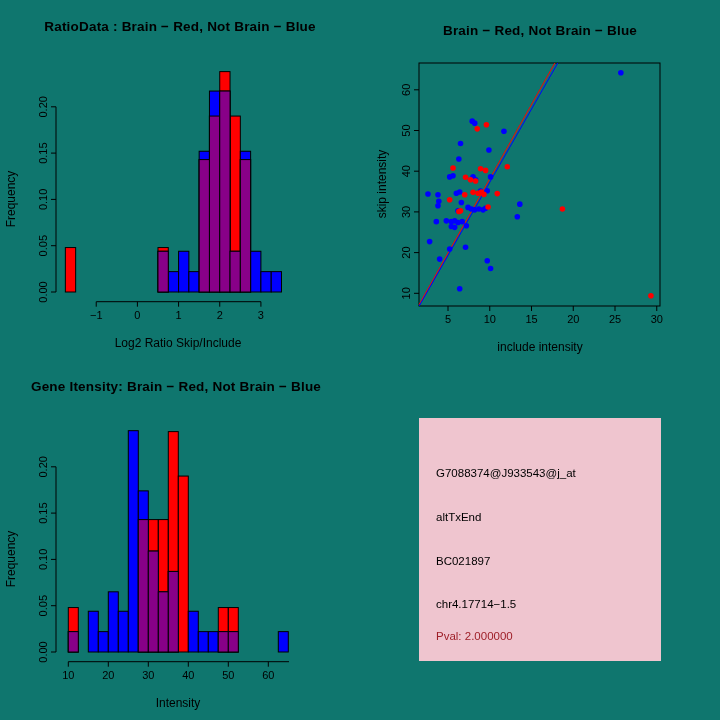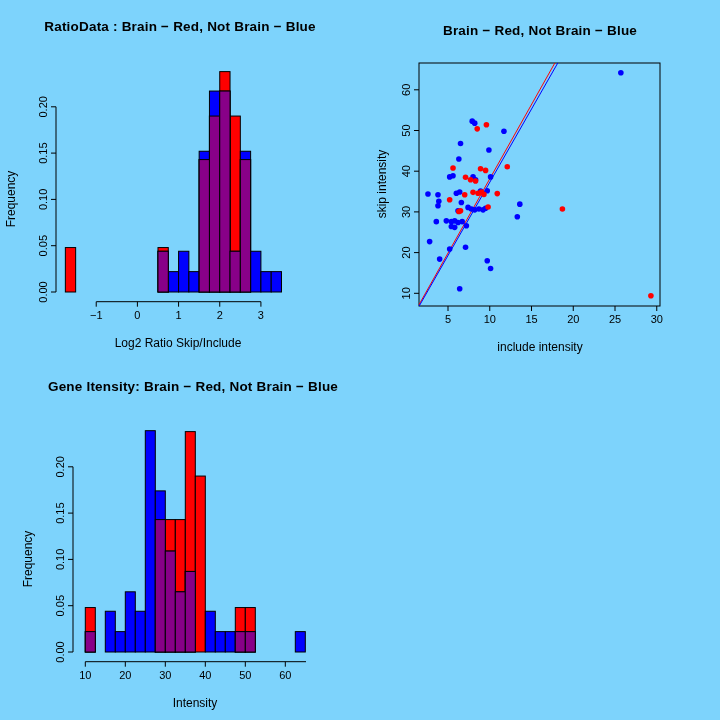--- a/index.html
+++ b/index.html
@@ -1,17 +1,17 @@
 <!DOCTYPE html>
 <html><head>
 <meta charset="utf-8">
 <style>
   html,body{margin:0;padding:0;background:#fff;}
   body{width:720px;height:720px;font-family:"Liberation Sans",sans-serif;}
-  #root{position:relative;width:720px;height:720px;background:#7dd3fc;overflow:hidden;}
+  #root{position:relative;width:720px;height:720px;background:#0f766e;overflow:hidden;}
   .panel{position:absolute;width:360px;height:360px;}
   .panel svg{position:absolute;left:0;top:0;}
   svg text{font-family:"Liberation Sans",sans-serif;font-size:11px;fill:#000;}
   svg text.title{font-size:13.5px;font-weight:bold;letter-spacing:0.2px;}
   svg text.axlab{font-size:12px;}
   .infobox{position:absolute;left:59px;top:58px;width:242px;height:243px;}
   .iline{position:absolute;left:17px;font-size:11.5px;color:#000;white-space:nowrap;}
   .iline.pval{color:#9E1F28;}
 </style>
 </head>
@@ -191,21 +191,21 @@
           <circle cx="137.265" cy="189.585" r="2.8" fill="#FF0000"></circle>
           <circle cx="98.855" cy="207.493" r="2.8" fill="#FF0000"></circle>
           <circle cx="100.525" cy="206.679" r="2.8" fill="#FF0000"></circle>
           <circle cx="128.08" cy="203.01600000000002" r="2.8" fill="#FF0000"></circle>
           <circle cx="202.39499999999998" cy="205.051" r="2.8" fill="#FF0000"></circle>
           <circle cx="290.905" cy="291.742" r="2.8" fill="#FF0000"></circle>
         </g>
       </svg>
   </section>
 
-  <section class="panel" style="left:17px;top:360px">
+  <section class="panel" style="left:0;top:360px">
     <svg id="svg-gene" width="360" height="360" viewBox="0 0 360 360">
       <text class="title" x="176" y="31" text-anchor="middle">Gene Itensity: Brain − Red, Not Brain − Blue</text>
       <text class="axlab" x="178" y="347" text-anchor="middle">Intensity</text>
       <text class="axlab" transform="translate(15 199) rotate(-90)" text-anchor="middle">Frequency</text>
     <g>
           <line x1="56" y1="106.79999999999998" x2="56" y2="292" stroke="#000000"></line>
           <line x1="51" y1="292" x2="56" y2="292" stroke="#000000"></line>
           <text transform="translate(47 292) rotate(-90)" text-anchor="middle">0.00</text>
           <line x1="51" y1="245.7" x2="56" y2="245.7" stroke="#000000"></line>
           <text transform="translate(47 245.7) rotate(-90)" text-anchor="middle">0.05</text>
@@ -264,14 +264,23 @@
           <rect x="138.3" y="159.58200000000002" width="10" height="132.41799999999998" fill="#880088" stroke="#000" stroke-width="1"></rect>
           <rect x="148.3" y="191.066" width="10" height="100.934" fill="#880088" stroke="#000" stroke-width="1"></rect>
           <rect x="158.3" y="231.81" width="10" height="60.19" fill="#880088" stroke="#000" stroke-width="1"></rect>
           <rect x="168.3" y="211.438" width="10" height="80.56200000000001" fill="#880088" stroke="#000" stroke-width="1"></rect>
           <rect x="218.3" y="271.628" width="10" height="20.372000000000014" fill="#880088" stroke="#000" stroke-width="1"></rect>
           <rect x="228.3" y="271.628" width="10" height="20.372000000000014" fill="#880088" stroke="#000" stroke-width="1"></rect>
         </g>
       </svg>
   </section>
 
+  <section class="panel" style="left:360px;top:360px">
+    <div class="infobox" id="infobox" style="background: rgb(239, 197, 207);">
+      <div class="iline" style="top:49px">G7088374@J933543@j_at</div>
+      <div class="iline" style="top:93px">altTxEnd</div>
+      <div class="iline" style="top:137px">BC021897</div>
+      <div class="iline" style="top:180px">chr4.17714−1.5</div>
+      <div class="iline pval" style="top: 212px; color: rgb(158, 31, 40);">Pval: 2.000000</div>
+    </div>
+  </section>
 
 </div>
 
 </body></html>

